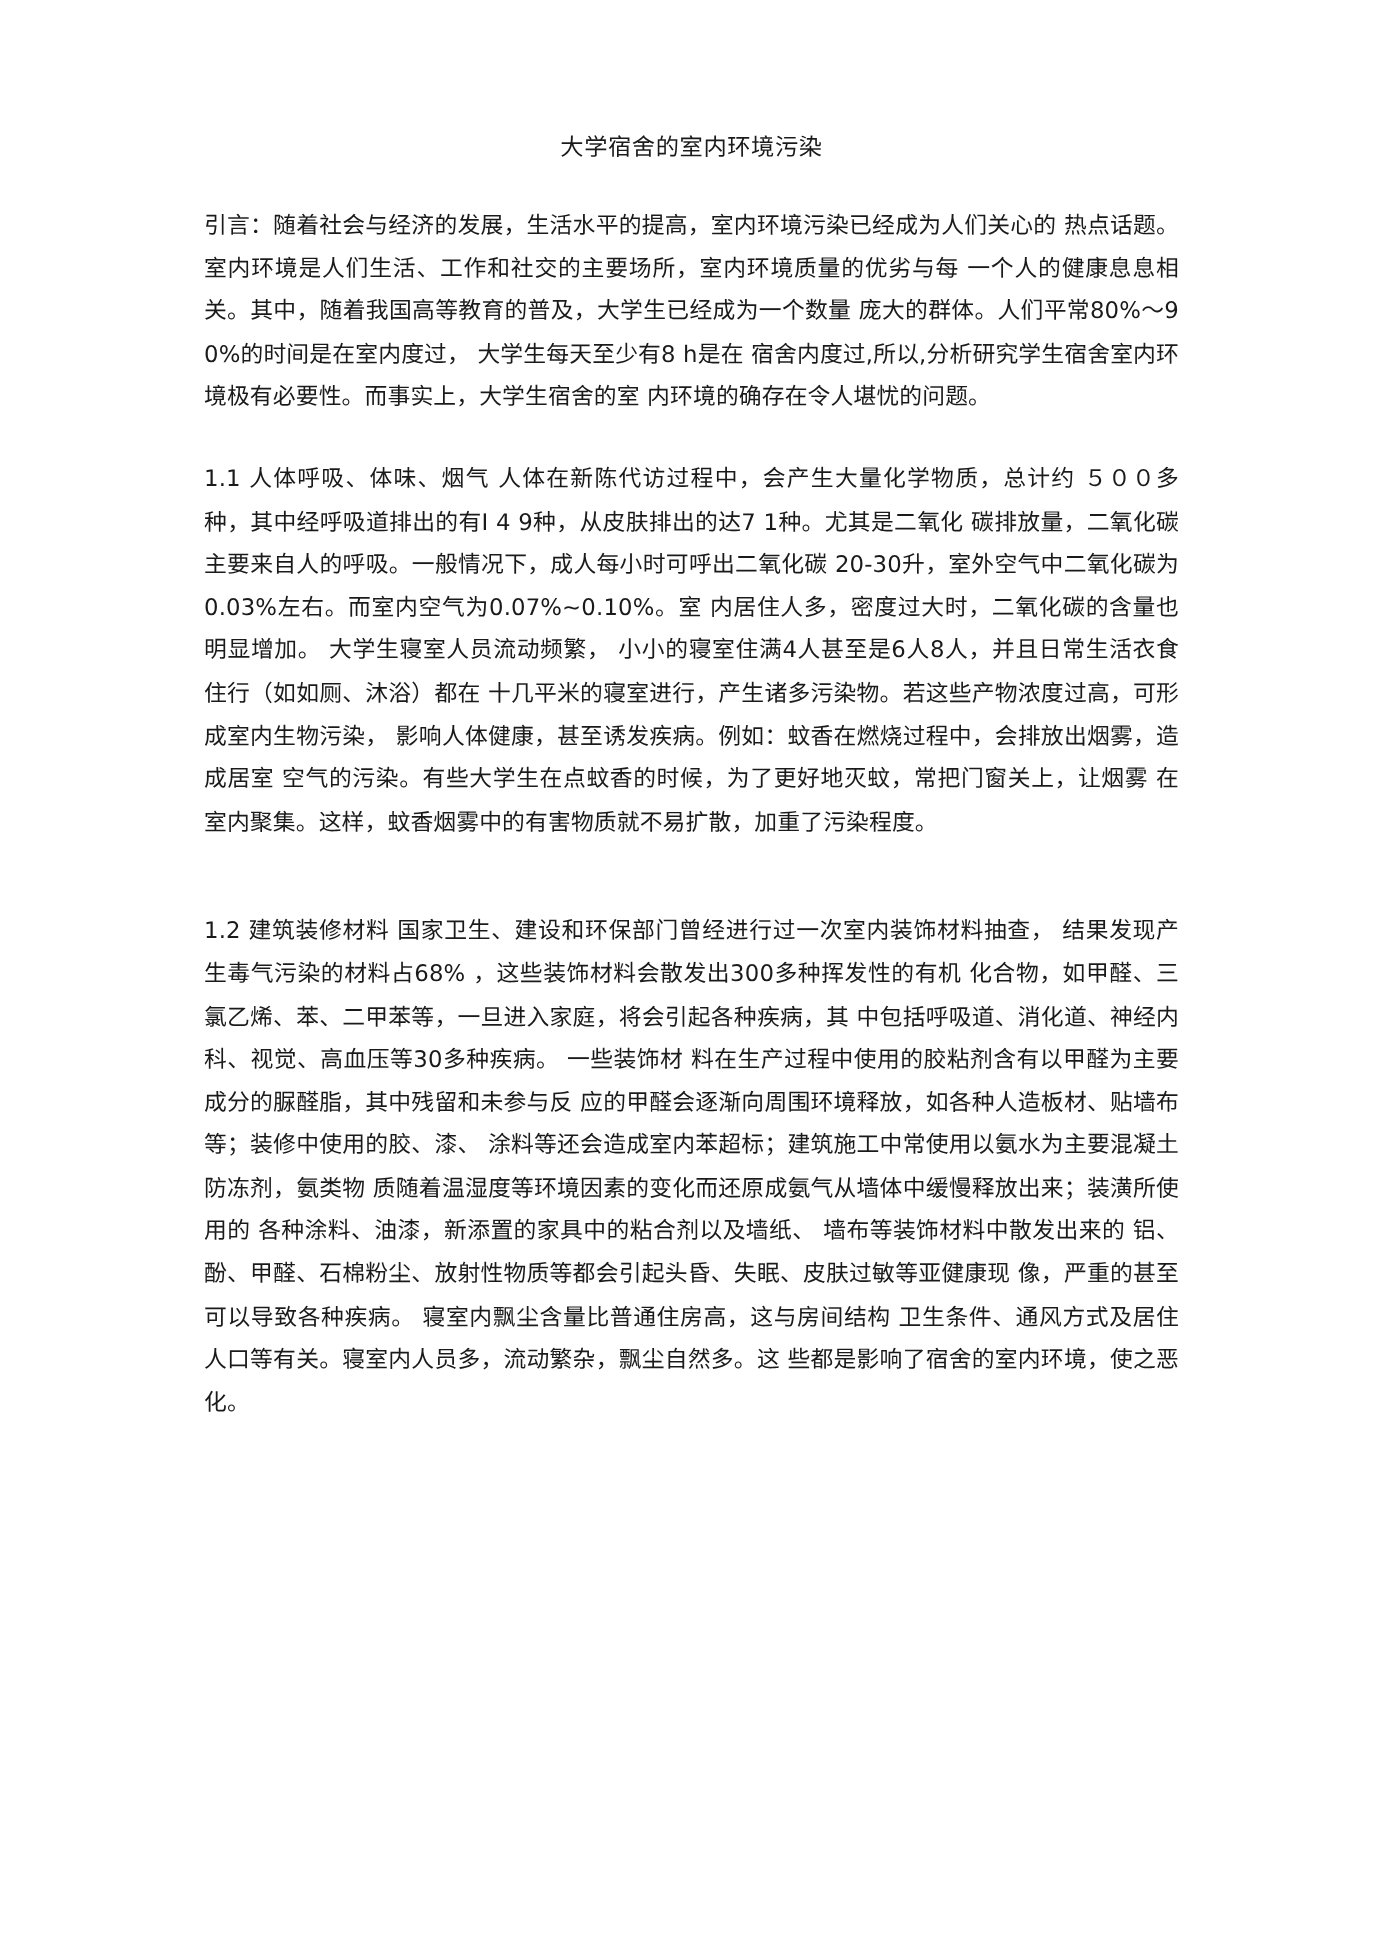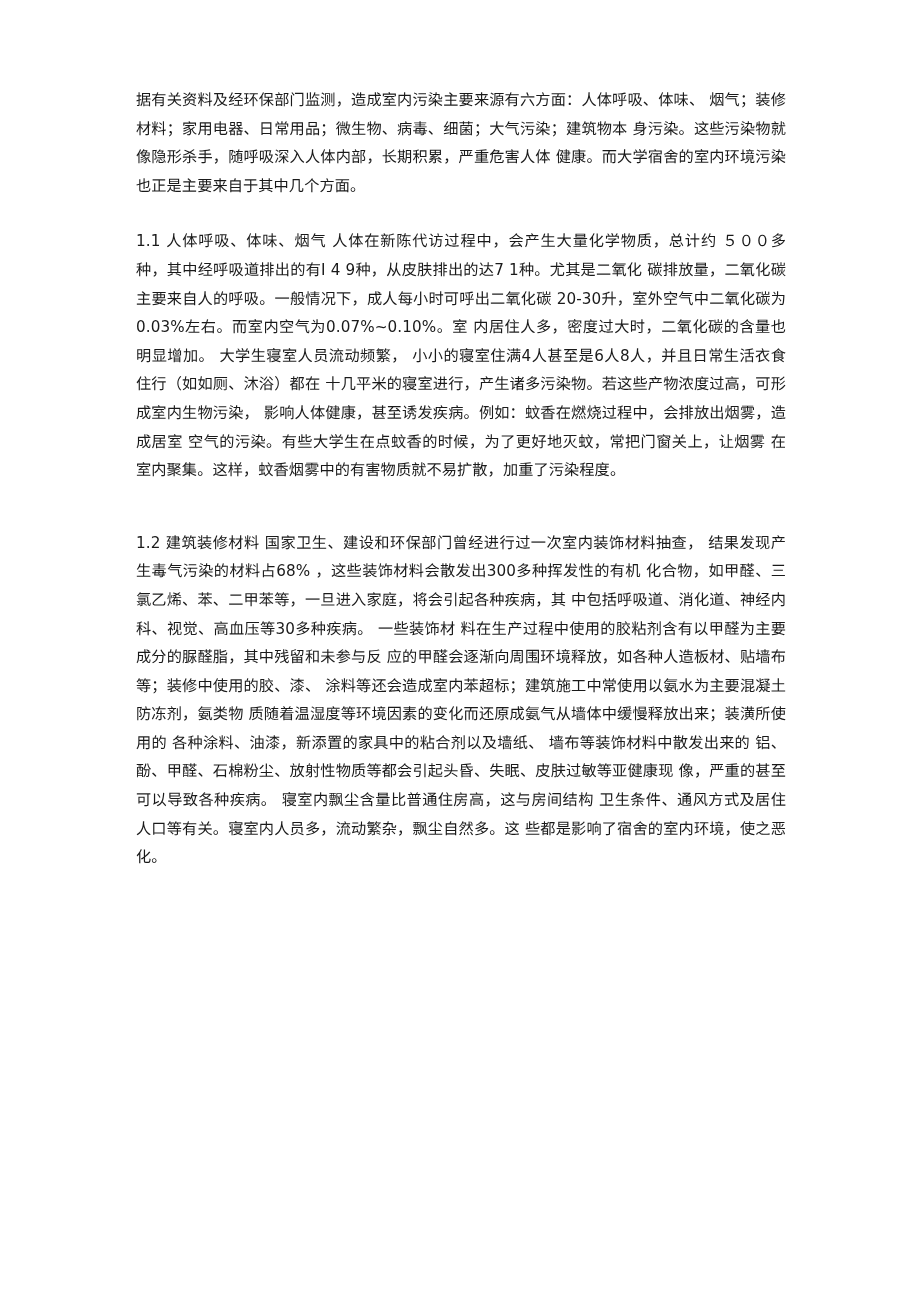--- a/index.html
+++ b/index.html
@@ -72,23 +72,24 @@
   .para-sources { margin-bottom: 27px; }
   .para-s11 { margin-bottom: 44px; }
   .para-s12 { margin-bottom: 0; }
 </style>
 </head>
 <body>
 
 <div class="page">
   <div class="content">
 
+    <h1 class="doc-title">大学宿舍的室内环境污染</h1>
+
+    <p class="para para-intro">引言：随着社会与经济的发展，生活水平的提高，室内环境污染已经成为人们关心的 热点话题。室内环境是人们生活、工作和社交的主要场所，室内环境质量的优劣与每 一个人的健康息息相关。其中，随着我国高等教育的普及，大学生已经成为一个数量 庞大的群体。人们平常80%～90%的时间是在室内度过， 大学生每天至少有8 h是在 宿舍内度过,所以,分析研究学生宿舍室内环境极有必要性。而事实上，大学生宿舍的室 内环境的确存在令人堪忧的问题。</p>
 
 
-
-    <p class="para para-sources">据有关资料及经环保部门监测，造成室内污染主要来源有六方面：人体呼吸、体味、 烟气；装修材料；家用电器、日常用品；微生物、病毒、细菌；大气污染；建筑物本 身污染。这些污染物就像隐形杀手，随呼吸深入人体内部，长期积累，严重危害人体 健康。而大学宿舍的室内环境污染也正是主要来自于其中几个方面。</p>
 
     <p class="para para-s11">1.1  人体呼吸、体味、烟气 人体在新陈代访过程中，会产生大量化学物质，总计约 ５００多种，其中经呼吸道排出的有I 4 9种，从皮肤排出的达7 1种。尤其是二氧化 碳排放量，二氧化碳主要来自人的呼吸。一般情况下，成人每小时可呼出二氧化碳 20-30升，室外空气中二氧化碳为0.03%左右。而室内空气为0.07%~0.10%。室 内居住人多，密度过大时，二氧化碳的含量也明显增加。 大学生寝室人员流动频繁， 小小的寝室住满4人甚至是6人8人，并且日常生活衣食住行（如如厕、沐浴）都在 十几平米的寝室进行，产生诸多污染物。若这些产物浓度过高，可形成室内生物污染， 影响人体健康，甚至诱发疾病。例如：蚊香在燃烧过程中，会排放出烟雾，造成居室 空气的污染。有些大学生在点蚊香的时候，为了更好地灭蚊，常把门窗关上，让烟雾 在室内聚集。这样，蚊香烟雾中的有害物质就不易扩散，加重了污染程度。</p>
 
     <p class="para para-s12">1.2  建筑装修材料 国家卫生、建设和环保部门曾经进行过一次室内装饰材料抽查， 结果发现产生毒气污染的材料占68% ，这些装饰材料会散发出300多种挥发性的有机 化合物，如甲醛、三氯乙烯、苯、二甲苯等，一旦进入家庭，将会引起各种疾病，其 中包括呼吸道、消化道、神经内科、视觉、高血压等30多种疾病。 一些装饰材 料在生产过程中使用的胶粘剂含有以甲醛为主要成分的脲醛脂，其中残留和未参与反 应的甲醛会逐渐向周围环境释放，如各种人造板材、贴墙布等；装修中使用的胶、漆、 涂料等还会造成室内苯超标；建筑施工中常使用以氨水为主要混凝土防冻剂，氨类物 质随着温湿度等环境因素的变化而还原成氨气从墙体中缓慢释放出来；装潢所使用的 各种涂料、油漆，新添置的家具中的粘合剂以及墙纸、 墙布等装饰材料中散发出来的 铝、 酚、甲醛、石棉粉尘、放射性物质等都会引起头昏、失眠、皮肤过敏等亚健康现 像，严重的甚至可以导致各种疾病。 寝室内飘尘含量比普通住房高，这与房间结构 卫生条件、通风方式及居住人口等有关。寝室内人员多，流动繁杂，飘尘自然多。这 些都是影响了宿舍的室内环境，使之恶化。</p>
 
   </div>
 </div>
 
 </body></html>

